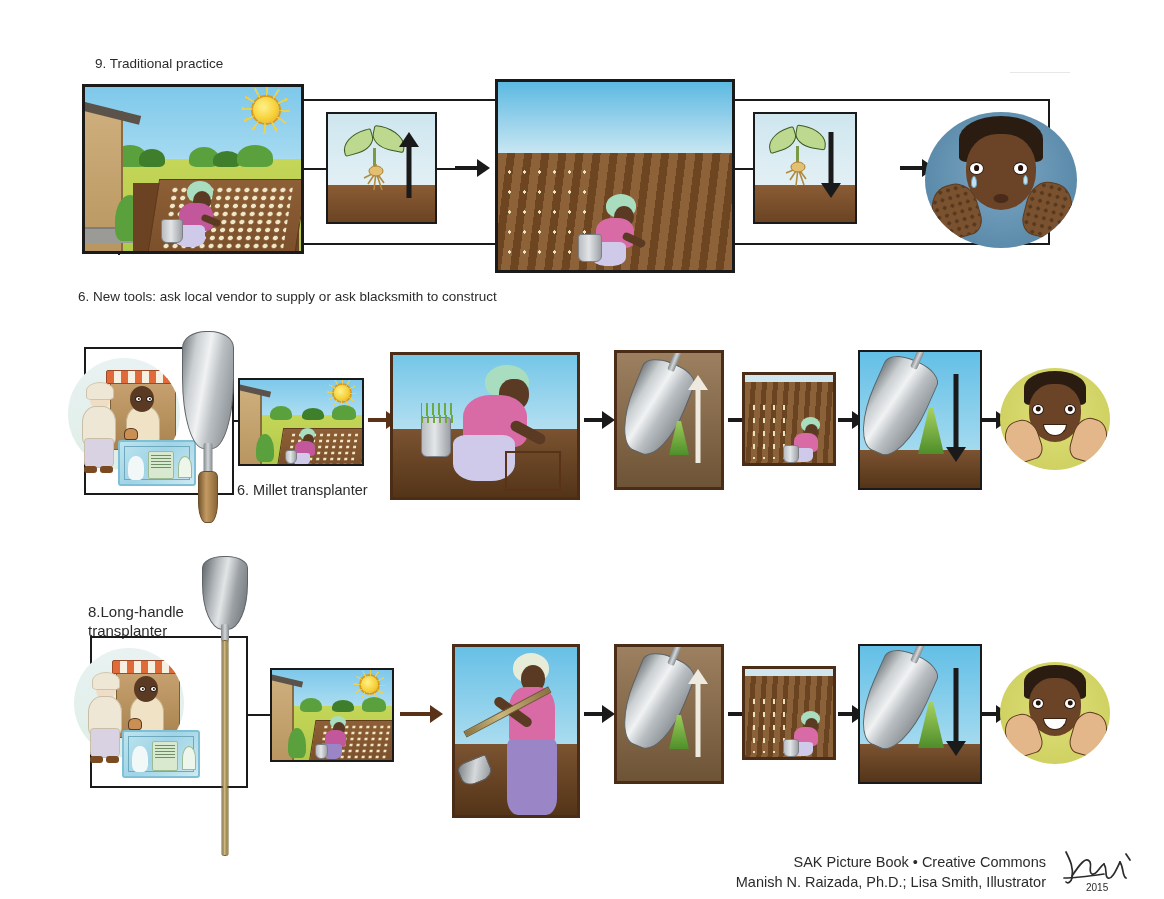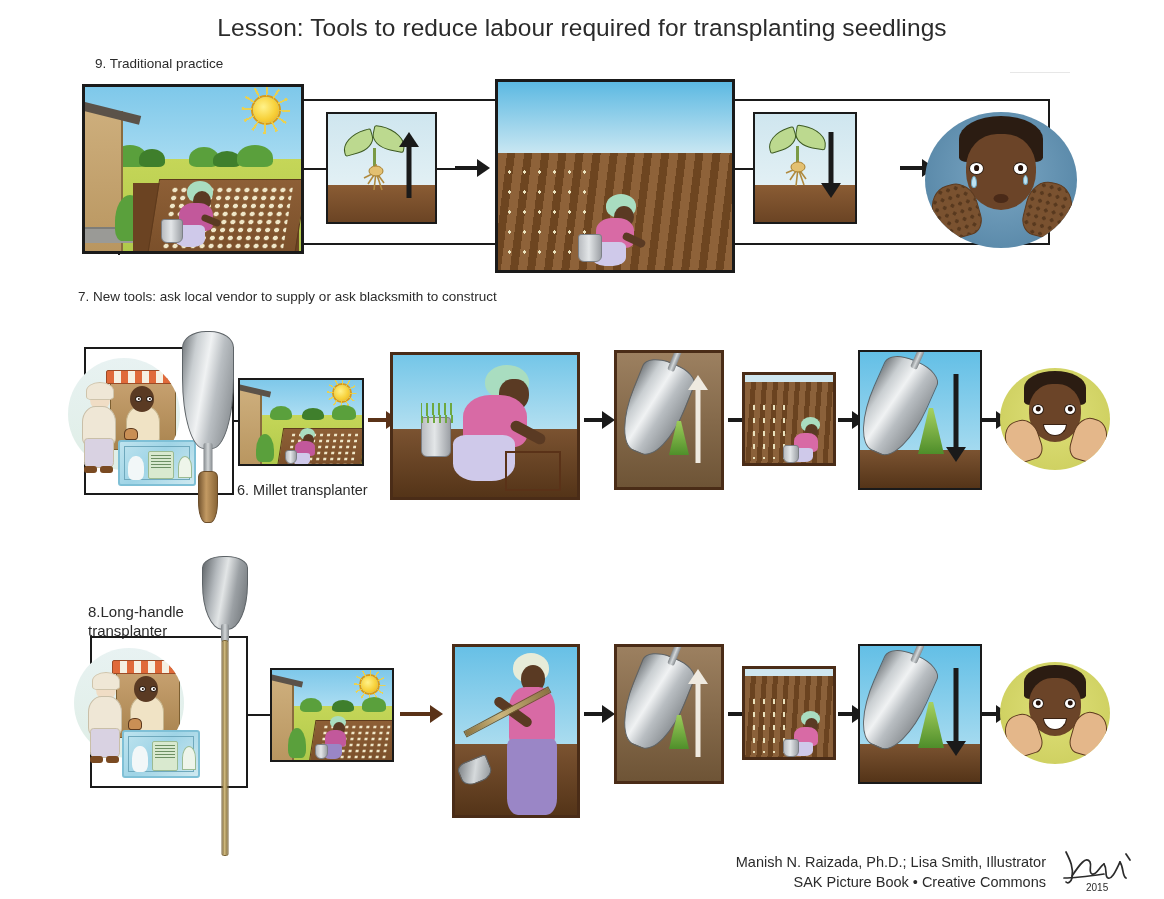--- a/index.html
+++ b/index.html
@@ -210,24 +210,23 @@
              font-size:14.5px; line-height:1.38; color:#2b2b2b; }
   .sig { position:absolute; left:1060px; top:848px; width:80px; height:46px; }
 
   .hairline { position:absolute; background:#cfcfcf; }
 </style>
 </head>
 <body>
 
 <div class="page">
 
-  <div class="title">Lesson: Tools to reduce labour required for transplanting seedlings</div>
 
   <div class="sec-label" id="lbl-1">9. Traditional practice</div>
-  <div class="sec-label" id="lbl-2">7. New tools: ask local vendor to supply or ask blacksmith to construct</div>
+  <div class="sec-label" id="lbl-2">6. New tools: ask local vendor to supply or ask blacksmith to construct</div>
   <div class="sec-label" id="lbl-3">6. Millet transplanter</div>
   <div class="sec-label" id="lbl-4">8.Long-handle
 transplanter</div>
 
   <div class="ln h" style="left:304px; top:99px; width:198px;"></div>
   <div class="ln h" style="left:735px; top:99px; width:315px;"></div>
   <div class="ln v" style="left:1048px; top:99px; height:144px;"></div>
   <div class="ln h" style="left:118px; top:243px; width:932px;"></div>
   <div class="ln v" style="left:118px; top:243px; height:12px;"></div>
   <div class="ln h" style="left:304px; top:168px; width:22px;"></div>
@@ -649,22 +648,22 @@
     <div class="face" style="top:16px; width:52px; height:58px;"></div>
     <div class="eye" style="left:32px; top:36px; width:12px; height:11px;"></div>
     <div class="eye" style="left:64px; top:36px; width:12px; height:11px;"></div>
     <div class="mouth-smile" style="top:56px; width:24px; height:12px;"></div>
     <div class="hand" style="left:6px; top:52px; width:34px; height:42px; background:#e4b78a; transform:rotate(-18deg);"></div>
     <div class="hand" style="right:4px; top:50px; width:34px; height:44px; background:#e4b78a; transform:rotate(16deg);"></div>
   </div>
 
 
   <div class="credits">
+    <div>SAK Picture Book • Creative Commons</div>
     <div>Manish N. Raizada, Ph.D.; Lisa Smith, Illustrator</div>
-    <div>SAK Picture Book • Creative Commons</div>
   </div>
 
   <div class="sig">
     <svg width="80" height="46" viewBox="0 0 80 46">
       <g fill="none" stroke="#2b2b2b" stroke-width="1.7" stroke-linecap="round">
         <path d="M6 4 C10 12, 14 20, 12 30 C11 34, 8 36, 6 34"></path>
         <path d="M12 28 C20 16, 26 8, 30 14 C32 18, 28 24, 32 26 C36 28, 40 18, 44 16"></path>
         <path d="M44 16 C48 22, 44 28, 48 30 C52 32, 56 22, 60 14"></path>
         <path d="M60 14 C64 20, 62 28, 66 30"></path>
         <path d="M4 30 C16 30, 30 28, 44 26"></path>

